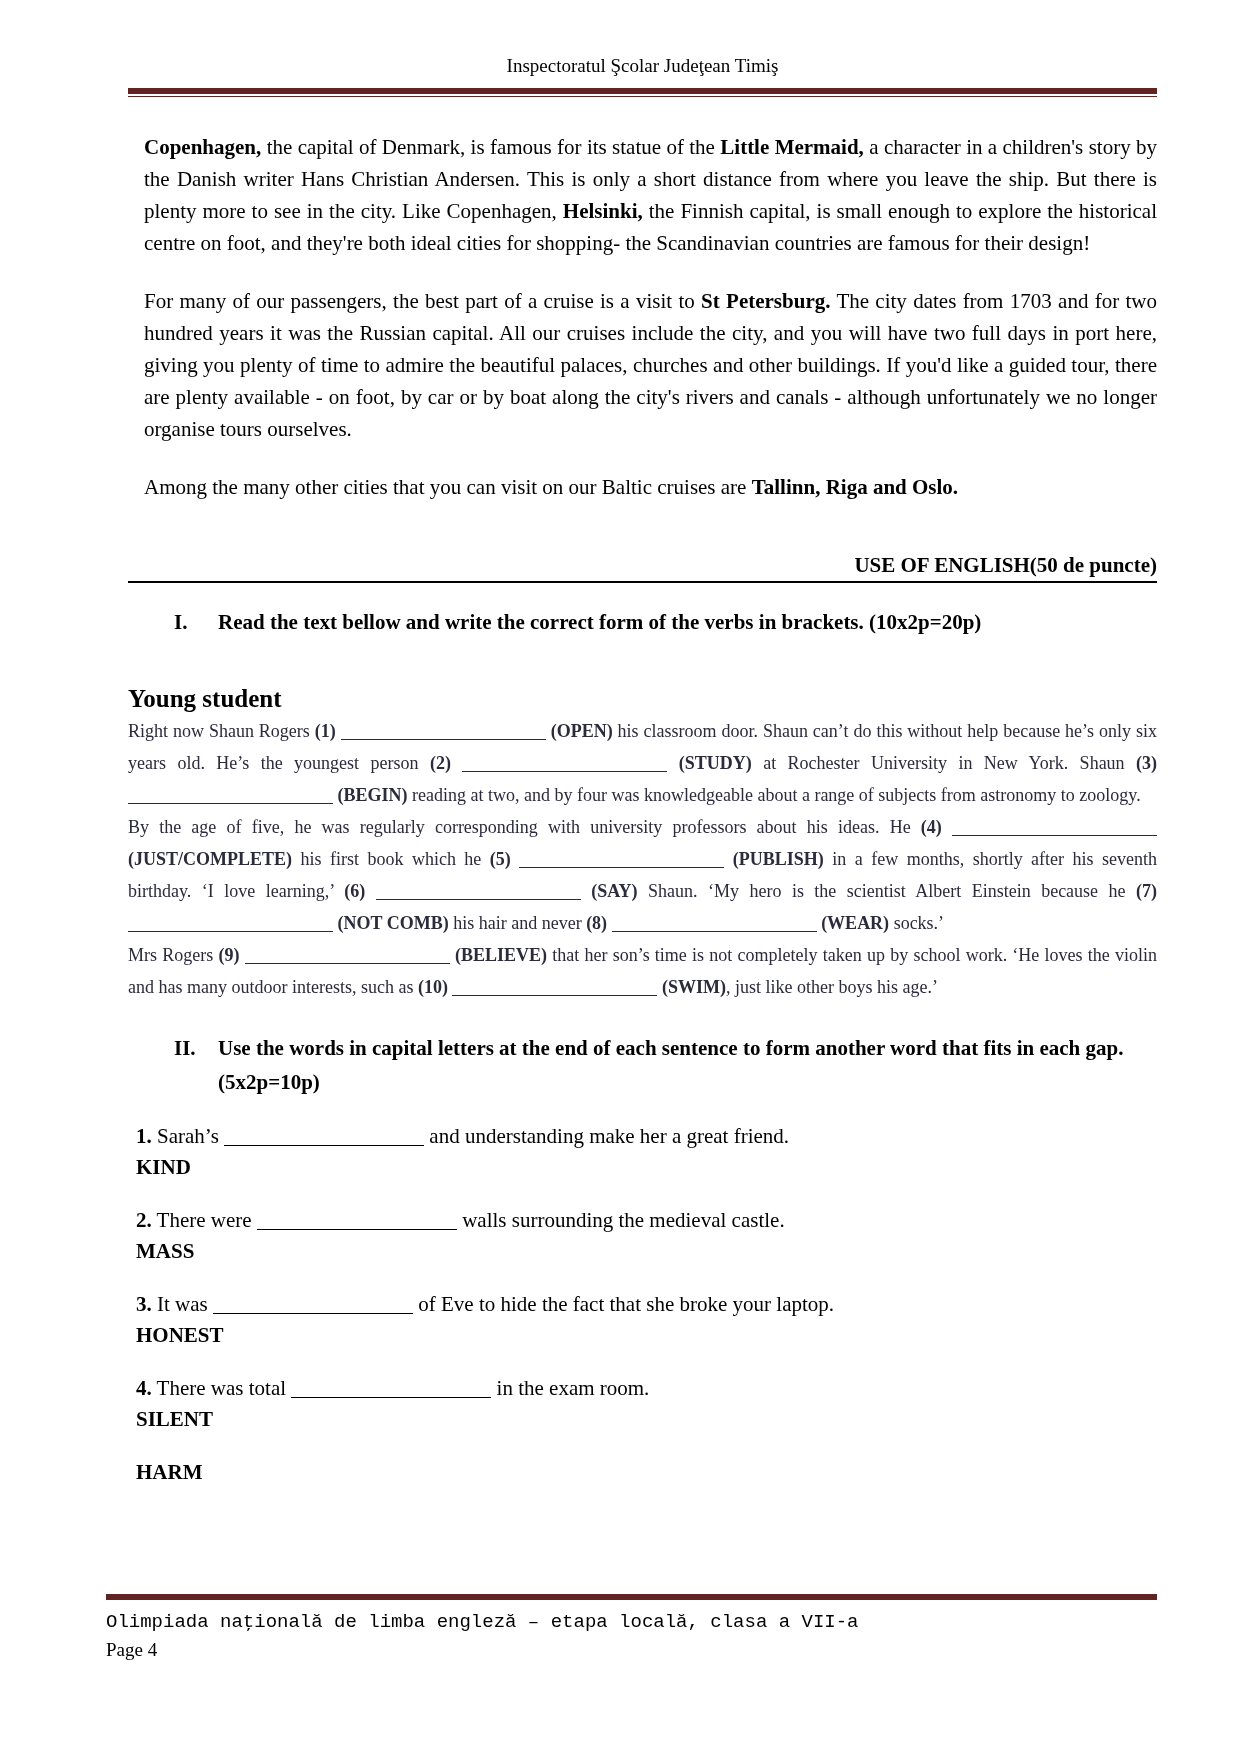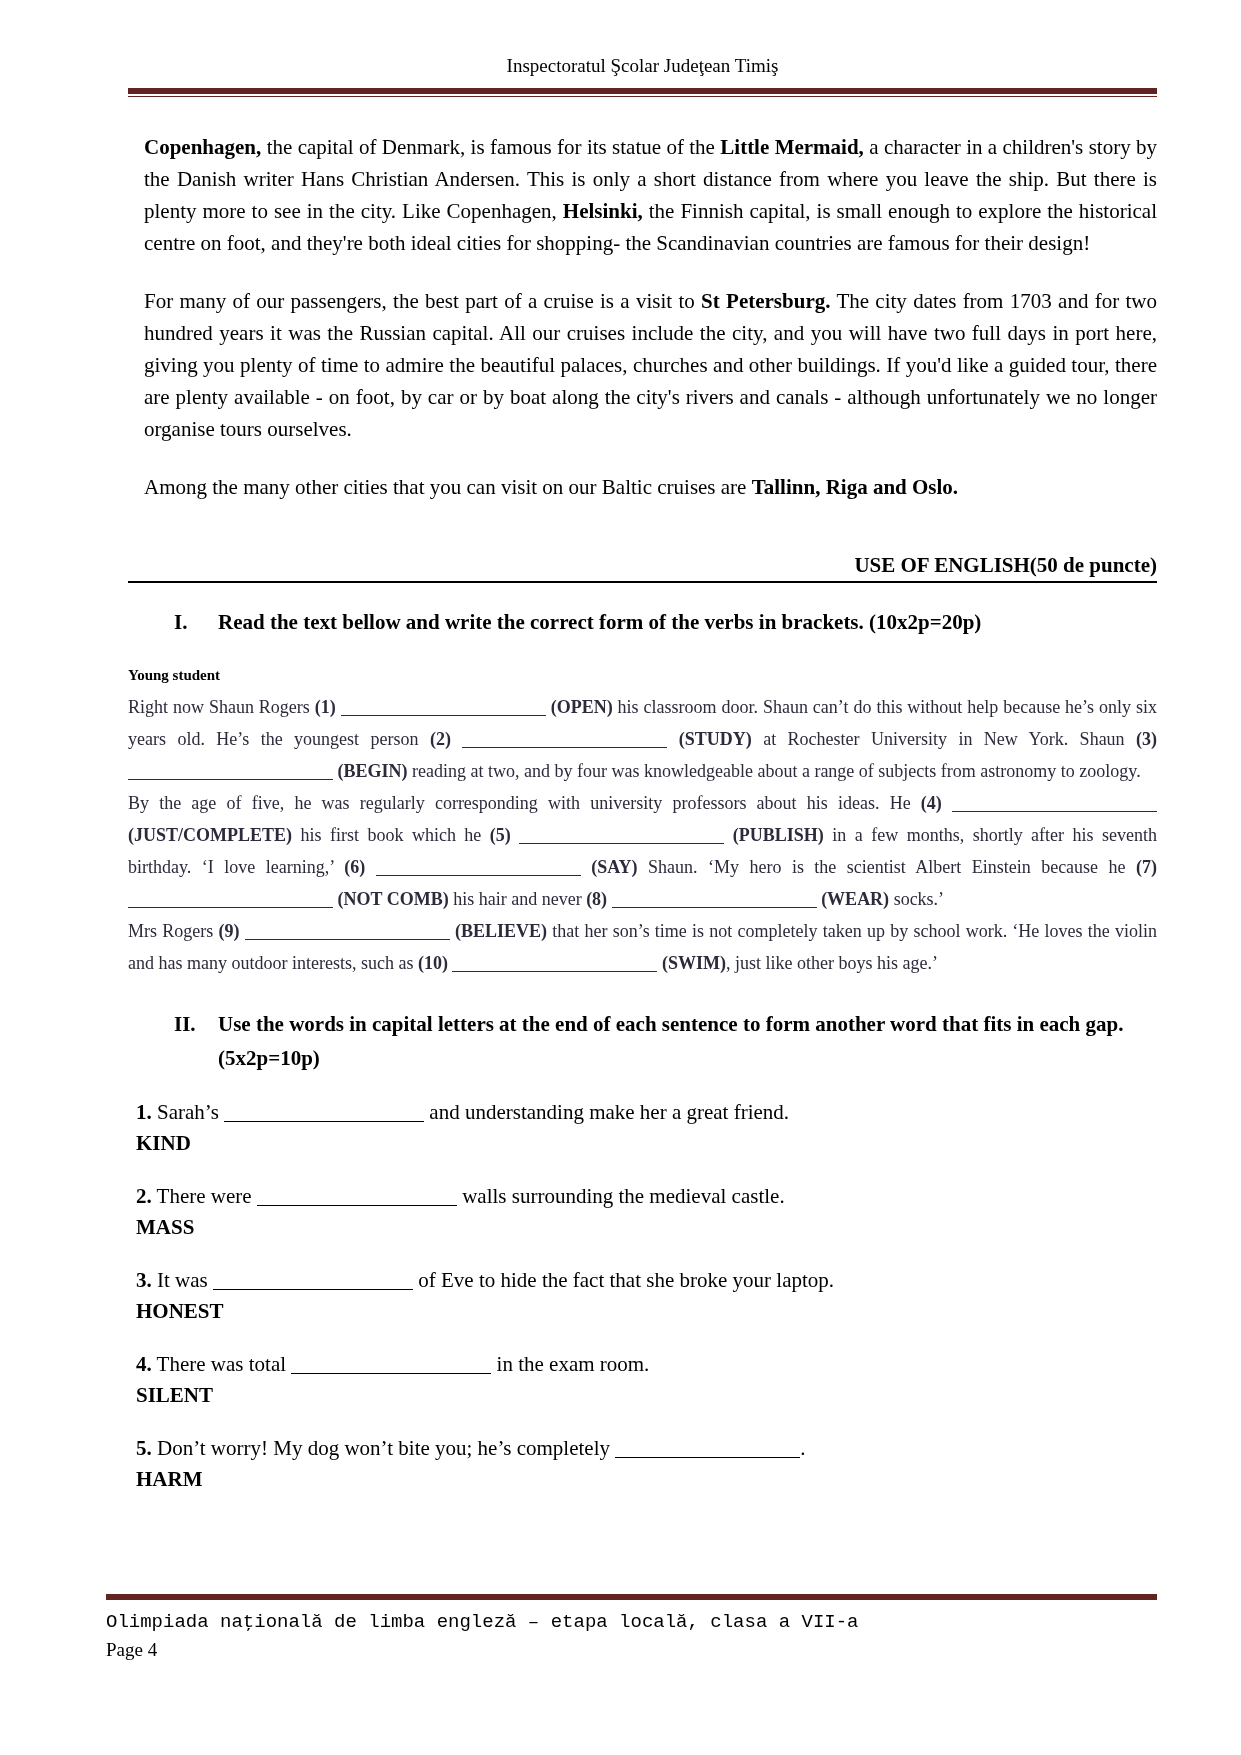--- a/index.html
+++ b/index.html
@@ -45,23 +45,23 @@
     position:relative;
     padding-left:90px;
     font-weight:bold;
     font-size:21px;
     line-height:34px;
     margin-top:22px;
   }
   .task-head .num{position:absolute;left:46px;}
   .passage-title{
     font-weight:bold;
-    font-size:15px;
+    font-size:25px;
     line-height:32px;
-    margin-top:20px;
+    margin-top:44px;
   }
   .passage p{
     margin:0;
     font-size:18px;
     line-height:32px;
     text-align:justify;
     color:var(--passage,#2b2b3c);
   }
   .blank{
     display:inline-block;
@@ -140,21 +140,20 @@
       </div>
       <div class="t2-row">
         <div class="t2-sentence"><span class="b">3.</span><span> It was </span><span class="blank" style="width: 200px;"></span><span> of Eve to hide the fact that she broke your laptop.</span></div>
         <div class="t2-word">HONEST</div>
       </div>
       <div class="t2-row">
         <div class="t2-sentence"><span class="b">4.</span><span> There was total </span><span class="blank" style="width: 200px;"></span><span> in the exam room.</span></div>
         <div class="t2-word">SILENT</div>
       </div>
       <div class="t2-row">
-        <div class="t2-sentence"><span class="b">5.</span><span> Don’t worry! My dog won’t bite you; he’s completely </span><span class="blank" style="width: 185px;"></span><span>.</span></div>
         <div class="t2-word">HARM</div>
       </div>
     </div>
 
   </div>
 
   <div class="footer">
     <div class="bar"></div>
     <div class="footer-line l1">Olimpiada naţională de limba engleză – etapa locală, clasa a VII-a</div>
     <div class="footer-line">Page 4</div>

